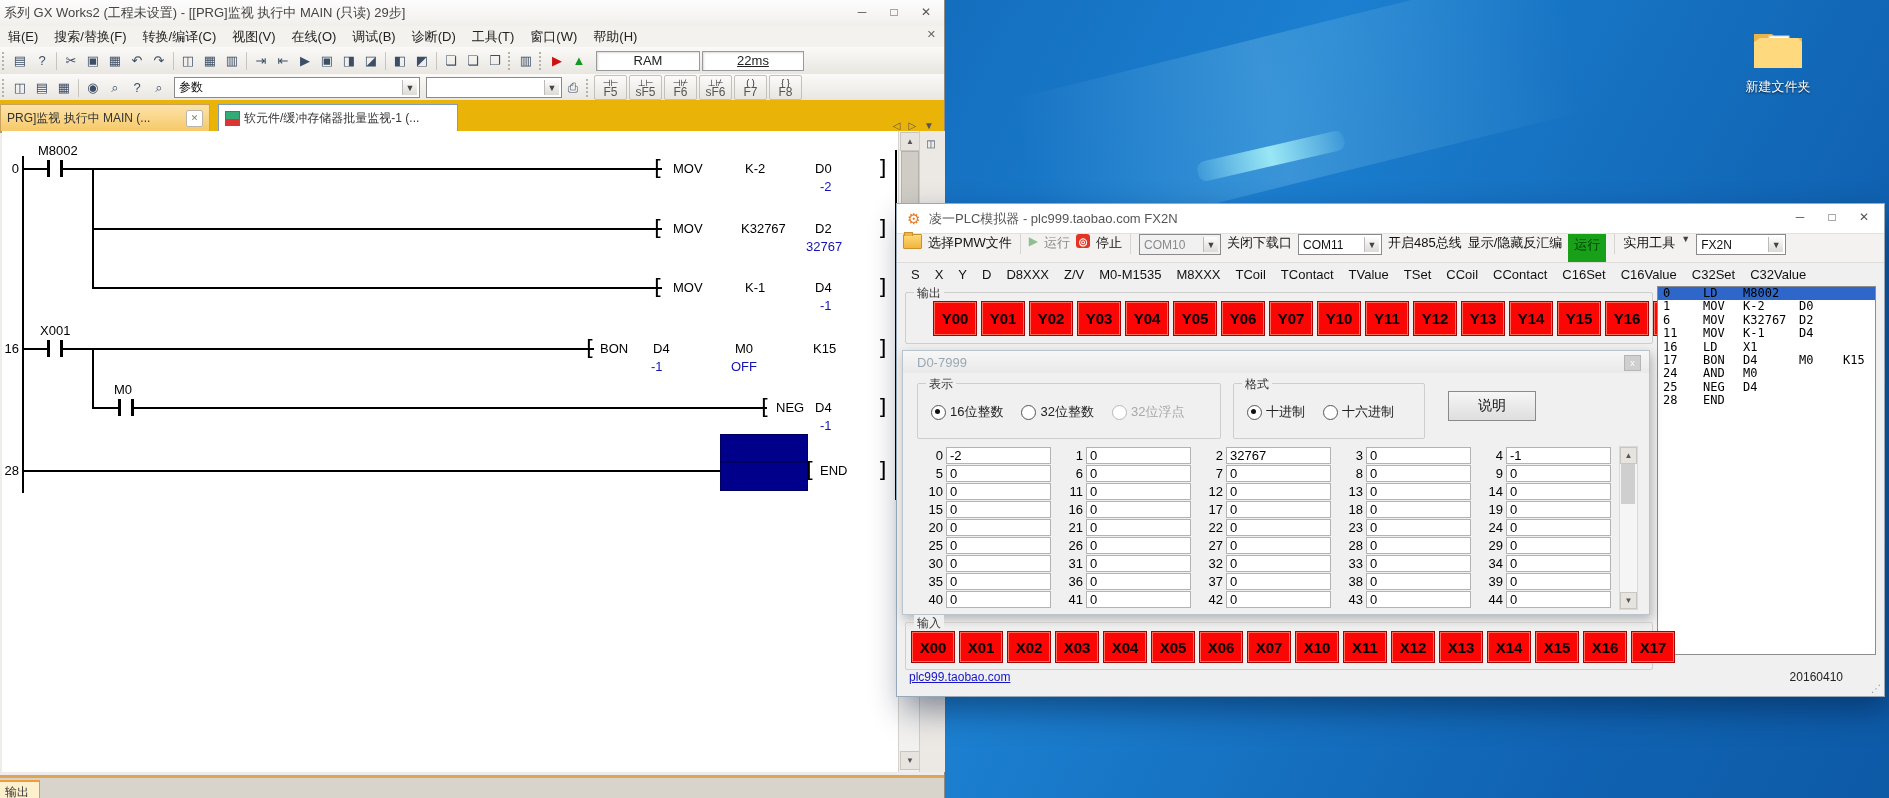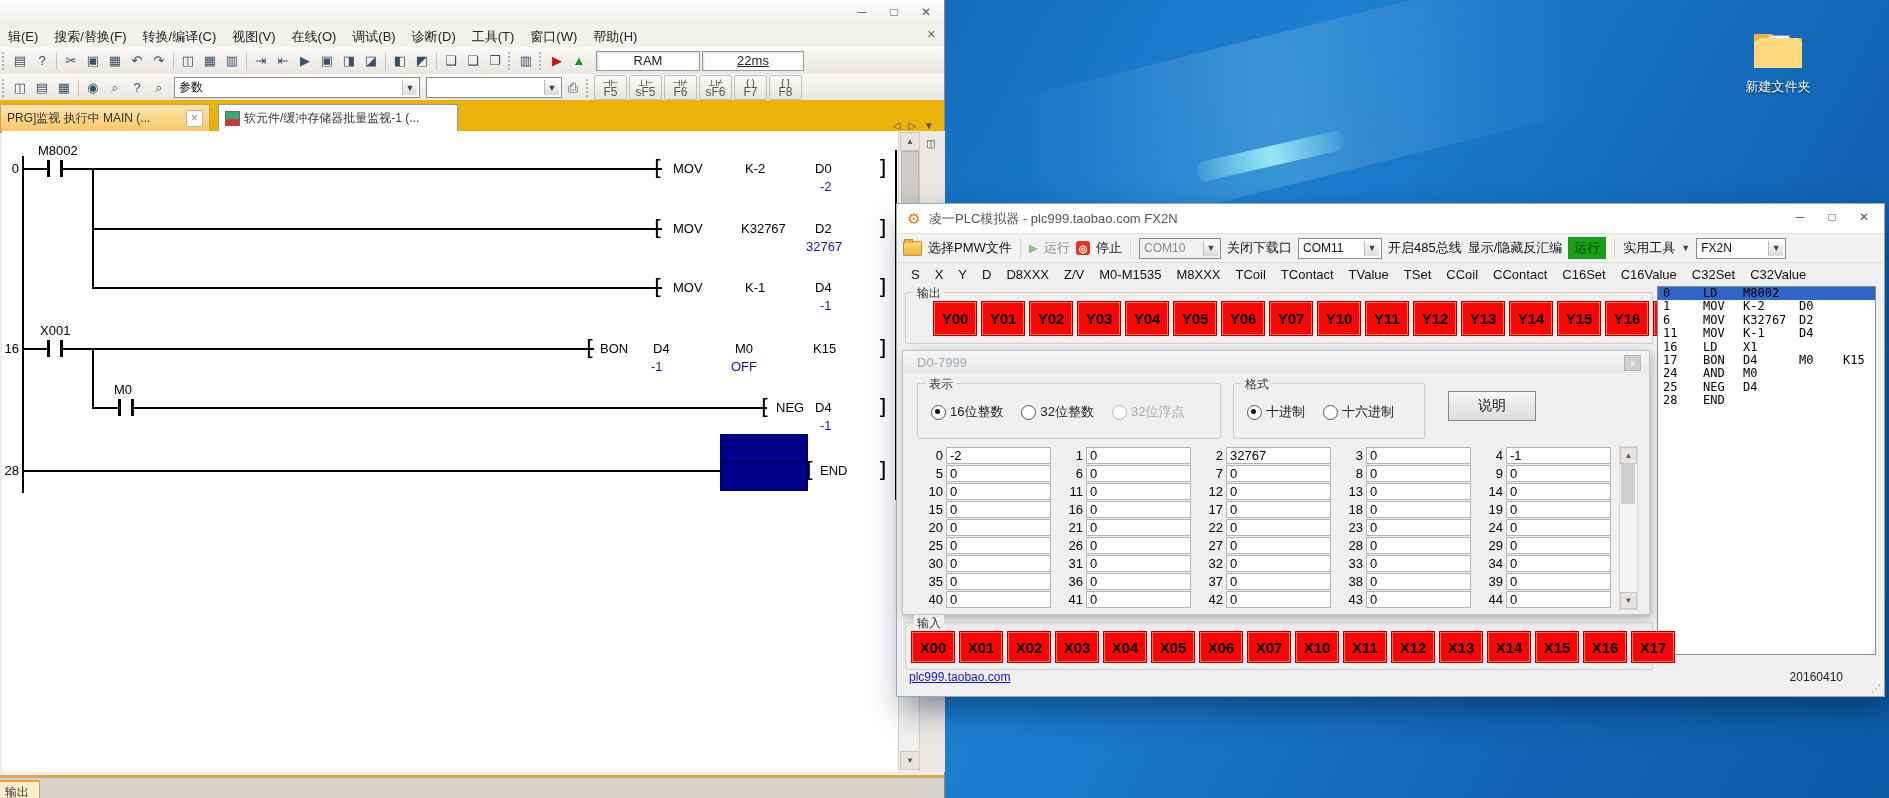--- a/index.html
+++ b/index.html
@@ -75,21 +75,21 @@
     border-top:2px solid #ef9d3a;font-size:12px;color:#333;display:flex;align-items:center;justify-content:center;}
 
   
   #sim{left:897px;top:204px;width:987px;height:492px;background:#f0f0f0;
     box-shadow:0 0 0 1px #97a8b8,6px 14px 30px rgba(0,20,50,.45);}
   #sim .titlebar{left:0;top:0;width:987px;height:29px;background:#fff;display:flex;align-items:center;}
   #sim .title{font-size:13px;color:#555;margin-left:6px;white-space:nowrap;}
   #sim .controls{position:absolute;right:4px;top:2px;display:flex;}
   .gear{width:16px;height:16px;margin-left:10px;color:#e07b2a;font-size:15px;line-height:16px;}
   #simtb{left:0;top:29px;width:987px;height:30px;background:#f3f2f1;border-top:1px solid #e2e1df;
-    border-bottom:1px solid #dddcda;display:flex;align-items:center;font-size:13px;color:#111;gap:6px;padding-left:6px;box-sizing:border-box;}
+    border-bottom:1px solid #dddcda;display:flex;font-size:13px;color:#111;gap:6px;padding-left:6px;box-sizing:border-box;}
   #simtb .lbl{white-space:nowrap;}
   .foldicon{position:relative;width:17px;height:13px;background:linear-gradient(#ffd978,#f0b43e);border:1px solid #c9912d;border-radius:1px;}
   .foldicon::before{content:"";position:absolute;left:0;top:-3px;width:7px;height:3px;background:#f0b43e;border:1px solid #c9912d;border-bottom:none;}
   .play{color:#8fbf8f;font-size:12px;}
   .stopicon{width:14px;height:14px;border-radius:3px;background:#e23324;color:#fff;font-size:10px;
     display:flex;align-items:center;justify-content:center;font-weight:bold;}
   .vsep{width:1px;height:20px;background:#d7d5d2;margin:0 2px;}
   .runstate{background:#18a018;color:#063e06;padding:2px 6px;font-size:13px;}
   #simtabs{left:0;top:59px;width:987px;height:23px;display:flex;align-items:center;gap:15px;
     padding-left:14px;box-sizing:border-box;font-size:13px;color:#111;}
@@ -149,20 +149,21 @@
         <rect x="19" y="12" width="16" height="14" fill="#eef4f8" stroke="#cdd"></rect>
         <path d="M20 25 L26 17 L30 22 L33 19 L34 25 Z" fill="#3a6ea5"></path>
         <path d="M2 14 L8 10 L46 10 L50 14 L50 40 L2 40 Z" fill="#ffd97e"></path>
       </svg>
     </span>
     <span class="lbl" data-name="desktop-icon-label">新建文件夹</span>
   </div>
 
   <div class="abs" id="gx" data-name="gxworks2-window">
     <div class="abs titlebar" data-name="gx-titlebar">
+      <span class="title" data-name="gx-window-title">系列 GX Works2 (工程未设置) - [[PRG]监视 执行中 MAIN (只读) 29步]</span>
       <span class="controls">
         <span class="winbtn" data-name="gx-minimize-button">─</span>
         <span class="winbtn" data-name="gx-maximize-button">□</span>
         <span class="winbtn" data-name="gx-close-button">✕</span>
       </span>
     </div>
 
     <div class="abs menubar" data-name="gx-menubar">
 
     <span data-name="gx-menu-item">辑(E)</span>

